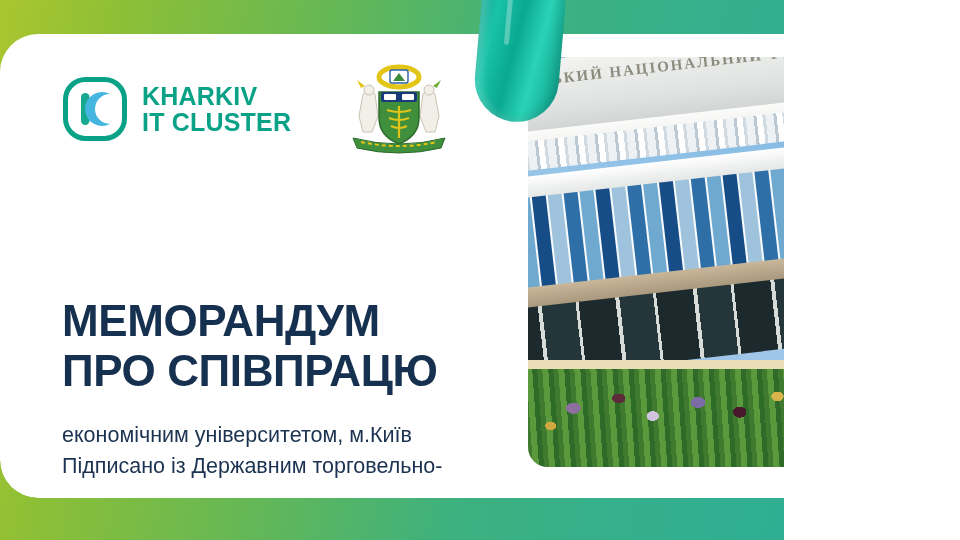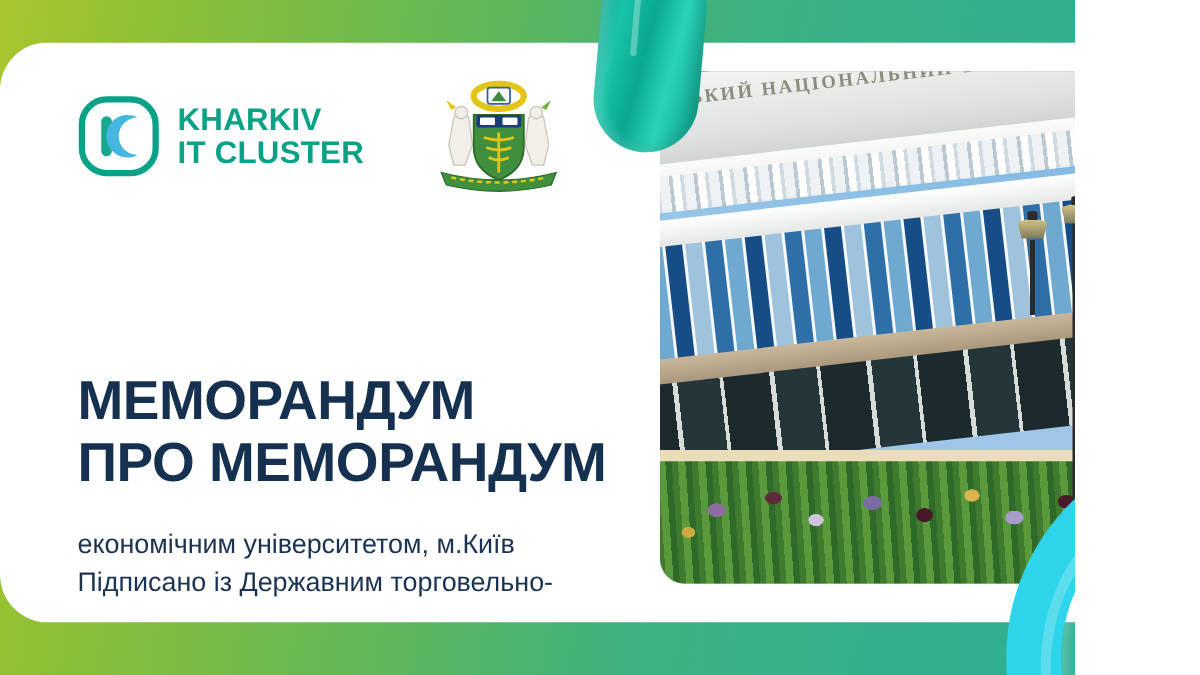--- a/index.html
+++ b/index.html
@@ -1,21 +1,21 @@
 <!DOCTYPE html>
 <html><head>
 <meta charset="utf-8">
 <style>
   html,body{margin:0;padding:0;}
   body{
     width:960px;height:540px;overflow:hidden;
     font-family:"Liberation Sans","DejaVu Sans",sans-serif;
     background:#ffffff;
   }
-  .stage{position:relative;width:860px;height:540px;overflow:hidden;}
+  .stage{position:relative;width:784px;height:540px;overflow:hidden;}
 
   
   .bg-green{
     position:absolute;inset:0;
     background:linear-gradient(100deg,#a9c62f 0%,#8dbf36 14%,#62b758 40%,#3db17f 62%,#35b08c 80%,#2fae93 100%);
   }
   .card-br{
     position:absolute;left:0;top:34px;width:932px;height:464px;
     border-radius:38px;background:#ffffff;
     clip-path:inset(0 0 0 0 round 0 38px 38px 38px);
@@ -226,21 +226,21 @@
 
         <path d="M10 74 q46 12 92 0 l-4 10 q-42 10 -84 0z" fill="#3F8F3C" stroke="#2c6b2a" stroke-width="1"></path>
         <path d="M18 78 q38 8 76 0" stroke="#E3C518" stroke-width="2" fill="none" stroke-dasharray="4 3"></path>
       </svg>
     </div>
 
   </div>
 
   <div class="headline">
     <span>МЕМОРАНДУМ</span>
-    <span>ПРО МЕМОРАНДУМ</span>
+    <span>ПРО СПІВПРАЦЮ</span>
   </div>
 
   <div class="subtitle">
     <span>економічним університетом, м.Київ</span>
     <span>Підписано із Державним торговельно-</span>
   </div>
 
   <div class="photo">
     <div class="sky"></div>
     <div class="bldg-roof"></div>

